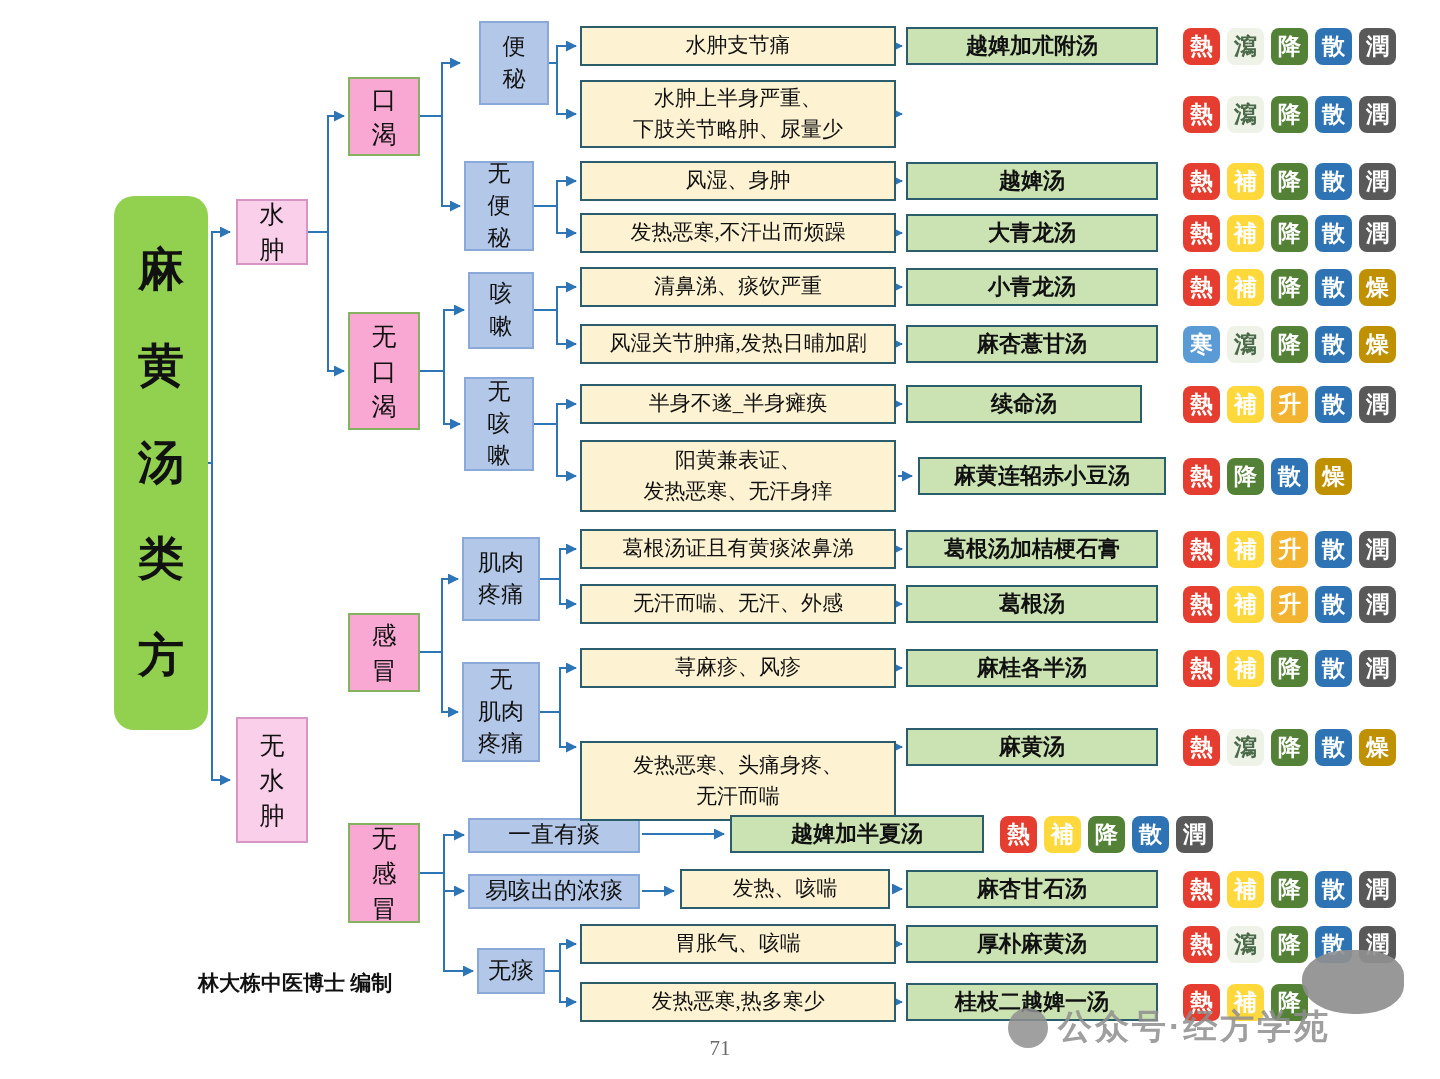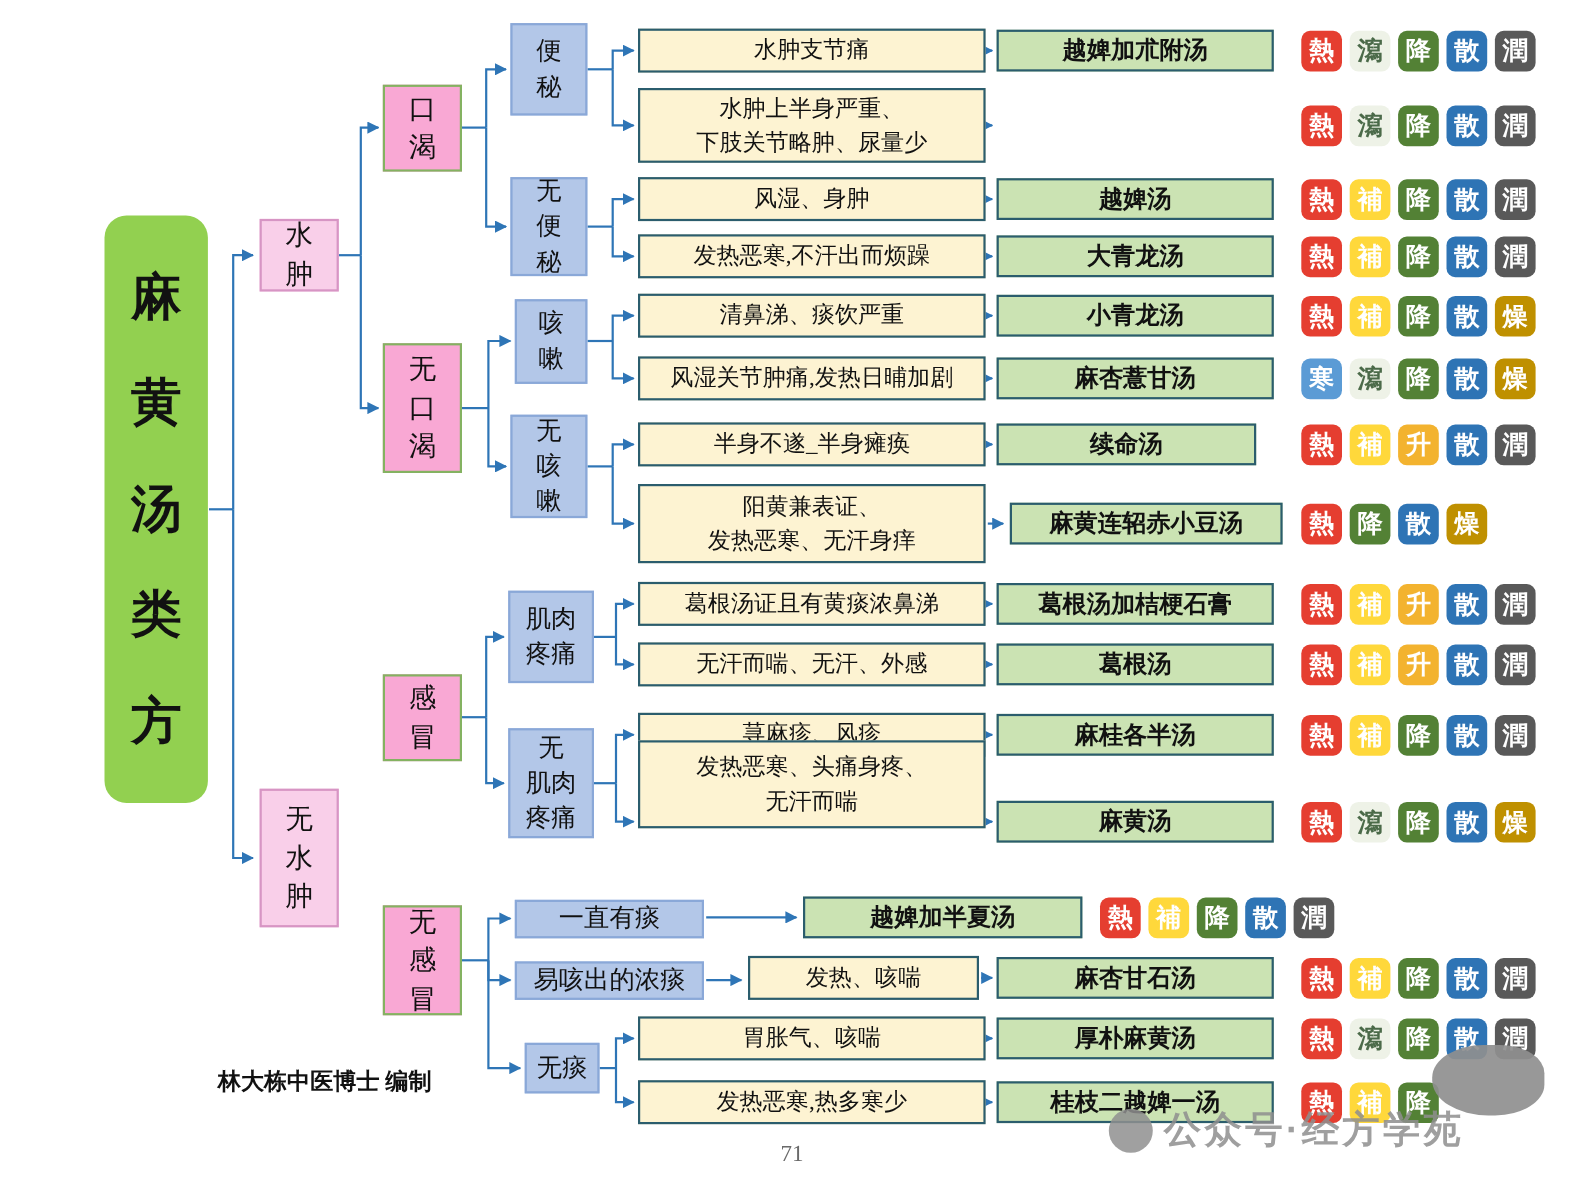--- a/index.html
+++ b/index.html
@@ -2,21 +2,21 @@
 <html><head>
 <meta charset="utf-8">
 <style>
   html,body{margin:0;padding:0;background:#fff;}
   .canvas{position:relative;width:1440px;height:1079px;background:#ffffff;overflow:hidden;
           font-family:"Liberation Serif",serif;color:#111;}
   .links{position:absolute;left:0;top:0;}
   .node{position:absolute;box-sizing:border-box;display:flex;align-items:center;justify-content:center;
         text-align:center;line-height:1.4;}
   .vtxt{white-space:pre-line;word-break:break-all;line-height:1.4;}
-  .root{background:#92d050;border-radius:20px;font-weight:700;font-size:46px;}
+  .root{background:#92d050;border-radius:20px;font-weight:700;font-size:46px;margin-left:19px;}
   .root .vtxt{width:48px;line-height:2.1;}
   .lv1{background:#f9cfe9;border:2px solid #d795c4;font-size:25px;}
   .lv2{background:#f9a8d4;border:2px solid #84b261;font-size:25px;}
   .lv3{background:#b3c7e8;border:2px solid #8aa8d8;font-size:23px;}
   .lv1 .vtxt,.lv2 .vtxt{width:27px;}
   .lv3 .vtxt{width:26px;}
   .sym{background:#fdf3d2;border:2px solid #2b5d6d;font-size:21px;white-space:pre-line;line-height:1.5;}
   .formula{background:#cbe3b3;border:2px solid #2b5d6d;font-weight:700;font-size:22px;}
   .tag{position:absolute;width:37px;height:37px;border-radius:8px;display:flex;align-items:center;
        justify-content:center;font-weight:700;font-size:23px;font-family:"Liberation Sans",sans-serif;}
@@ -118,21 +118,21 @@
   <div class="node lv2" style="left:348px;top:312px;width:72px;height:118px">
     <span class="vtxt">无口渴</span>
   </div>
   <div class="node lv2" style="left:348px;top:613px;width:72px;height:79px">
     <span class="vtxt">感冒</span>
   </div>
   <div class="node lv2" style="left:348px;top:823px;width:72px;height:100px">
     <span class="vtxt">无感冒</span>
   </div>
 
-  <div class="node lv3" style="left:464px;top:21px;width:70px;height:84px">
+  <div class="node lv3" style="left:479px;top:21px;width:70px;height:84px">
     <span class="vtxt">便秘</span>
   </div>
   <div class="node lv3" style="left:464px;top:161px;width:70px;height:90px">
     <span class="vtxt">无便秘</span>
   </div>
   <div class="node lv3" style="left:468px;top:272px;width:66px;height:77px">
     <span class="vtxt">咳嗽</span>
   </div>
   <div class="node lv3" style="left:464px;top:377px;width:70px;height:94px">
     <span class="vtxt">无咳嗽</span>
@@ -231,21 +231,21 @@
   <div class="tag" style="left: 1359px; top: 586px; background: rgb(89, 89, 89); color: rgb(255, 255, 255);">潤</div>
 
   <div class="node sym" style="left:580px;top:648px;width:316px;height:40px">荨麻疹、风疹</div>
   <div class="node formula" style="left:906px;top:649px;width:252px;height:38px">麻桂各半汤</div>
   <div class="tag" style="left: 1183px; top: 650px; background: rgb(229, 62, 48); color: rgb(255, 255, 255);">熱</div>
   <div class="tag" style="left: 1227px; top: 650px; background: rgb(255, 216, 59); color: rgb(255, 255, 255);">補</div>
   <div class="tag" style="left: 1271px; top: 650px; background: rgb(83, 129, 53); color: rgb(255, 255, 255);">降</div>
   <div class="tag" style="left: 1315px; top: 650px; background: rgb(46, 116, 181); color: rgb(255, 255, 255);">散</div>
   <div class="tag" style="left: 1359px; top: 650px; background: rgb(89, 89, 89); color: rgb(255, 255, 255);">潤</div>
 
-  <div class="node sym" style="left:580px;top:673px;width:316px;height:80px">发热恶寒、头痛身疼、
+  <div class="node sym" style="left:580px;top:741px;width:316px;height:80px">发热恶寒、头痛身疼、
 无汗而喘</div>
   <div class="node formula" style="left:906px;top:728px;width:252px;height:38px">麻黄汤</div>
   <div class="tag" style="left: 1183px; top: 729px; background: rgb(229, 62, 48); color: rgb(255, 255, 255);">熱</div>
   <div class="tag" style="left: 1227px; top: 729px; background: rgb(238, 242, 231); color: rgb(75, 106, 73);">瀉</div>
   <div class="tag" style="left: 1271px; top: 729px; background: rgb(83, 129, 53); color: rgb(255, 255, 255);">降</div>
   <div class="tag" style="left: 1315px; top: 729px; background: rgb(46, 116, 181); color: rgb(255, 255, 255);">散</div>
   <div class="tag" style="left: 1359px; top: 729px; background: rgb(191, 144, 0); color: rgb(255, 255, 255);">燥</div>
 
   <div class="node formula" style="left:730px;top:815px;width:254px;height:38px">越婢加半夏汤</div>
   <div class="tag" style="left: 1000px; top: 816px; background: rgb(229, 62, 48); color: rgb(255, 255, 255);">熱</div>

